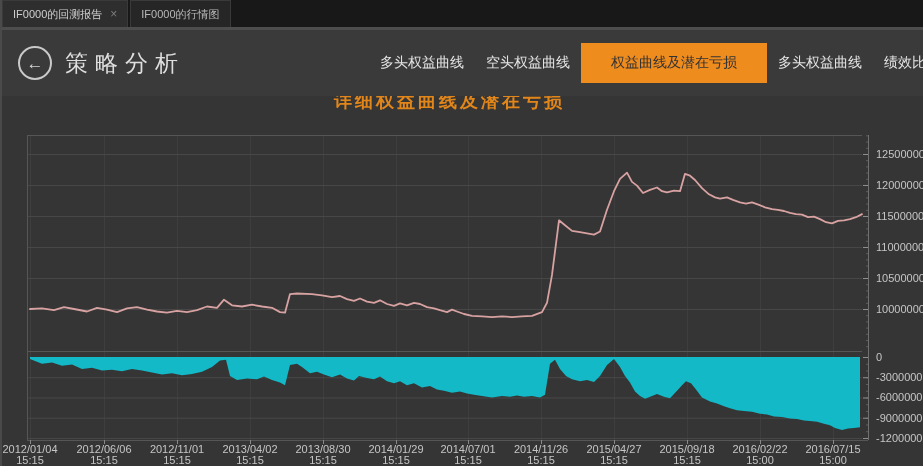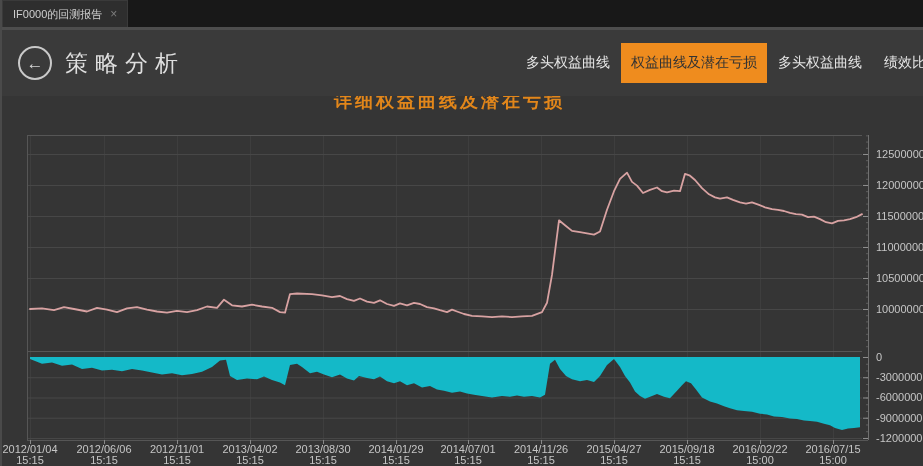--- a/index.html
+++ b/index.html
@@ -18,44 +18,48 @@
   .doc-tab .close{color:#7d7d7d;font-size:12px;line-height:1;}
   
   .header{position:absolute;left:0;top:30px;width:923px;height:66px;background:#3a3a3a;
     display:flex;align-items:center;padding-left:16px;box-sizing:border-box;overflow:hidden;z-index:4;}
   .back-btn{width:30px;height:30px;border:2px solid #c9c9c9;border-radius:50%;
     display:flex;align-items:center;justify-content:center;color:#d5d5d5;font-size:17px;
     line-height:1;flex:none;cursor:pointer;}
   .app-title{color:#dedede;font-size:23px;letter-spacing:7px;margin-left:13px;white-space:nowrap;}
   .nav{margin-left:auto;margin-right:-26px;display:flex;align-items:center;height:100%;}
   .nav-item{color:#e5e5e5;font-size:14px;padding:0 11px;white-space:nowrap;cursor:pointer;}
-  .nav-item.selected{background:#ef8c1e;color:#333;padding:11px 10px;}
+  .nav-item.selected{background:#ef8c1e;color:#333;padding:11px 30px;}
   
   .chart-title{position:absolute;left:0;top:89px;width:895px;text-align:center;
     color:#e2861a;font-size:18px;font-weight:bold;letter-spacing:3px;z-index:2;}
   svg.chart{position:absolute;left:0;top:0;z-index:1;}
 </style>
 </head>
 <body>
 
 <div class="tabbar">
   <div class="doc-tab active">
     <span>IF0000的回测报告</span>
     <span class="close">×</span>
   </div>
+  <div class="doc-tab">
+    <span>IF0000的行情图</span>
+  </div>
 </div>
 <div class="tabbar-edge"></div>
 
 <div class="header">
   <div class="back-btn">
     <span>←</span>
   </div>
   <div class="app-title">策略分析</div>
   <div class="nav">
     <div class="nav-item">多头权益曲线</div>
+    <div class="nav-item">空头权益曲线</div>
     <div class="nav-item selected">权益曲线及潜在亏损</div>
     <div class="nav-item">多头权益曲线</div>
     <div class="nav-item">绩效比率</div>
   </div>
 </div>
 
 <div class="chart-title">详细权益曲线及潜在亏损</div>
 
 <svg id="chart" class="chart" width="923" height="466" viewBox="0 0 923 466">
     <g stroke="#3e3e3e" stroke-width="1">

